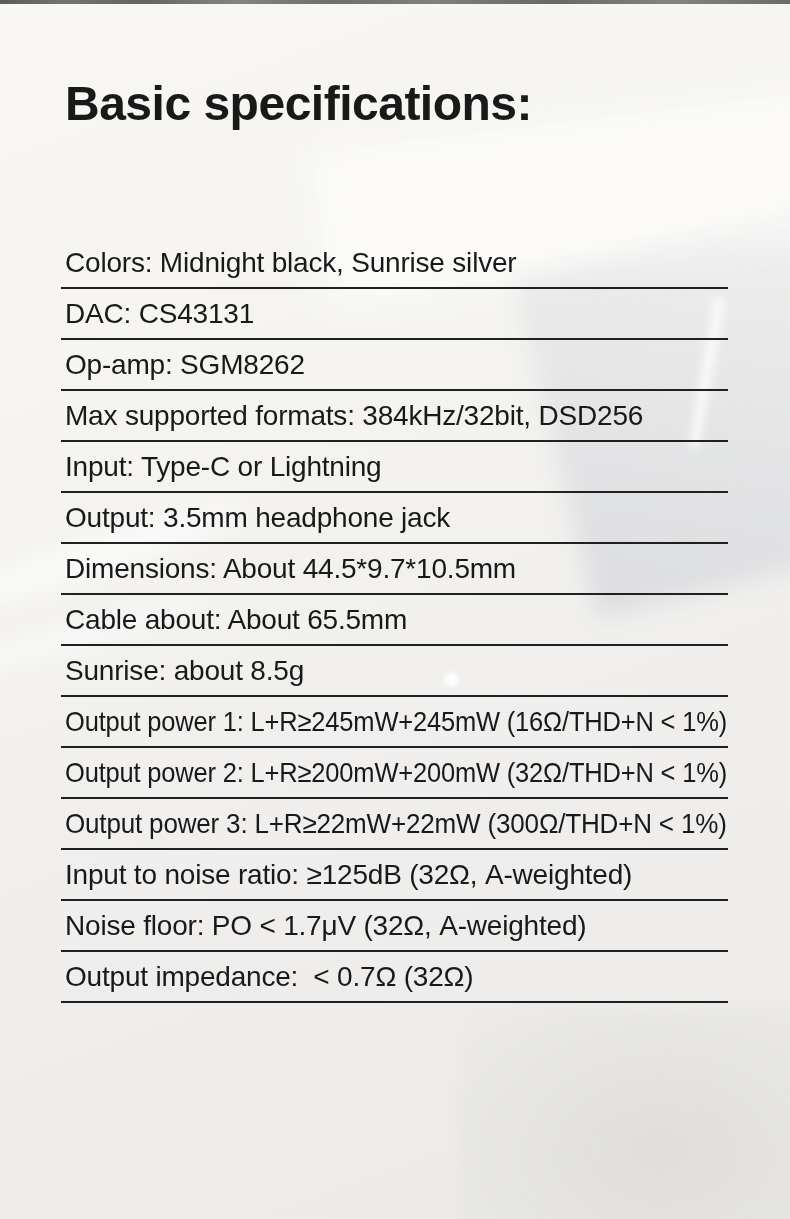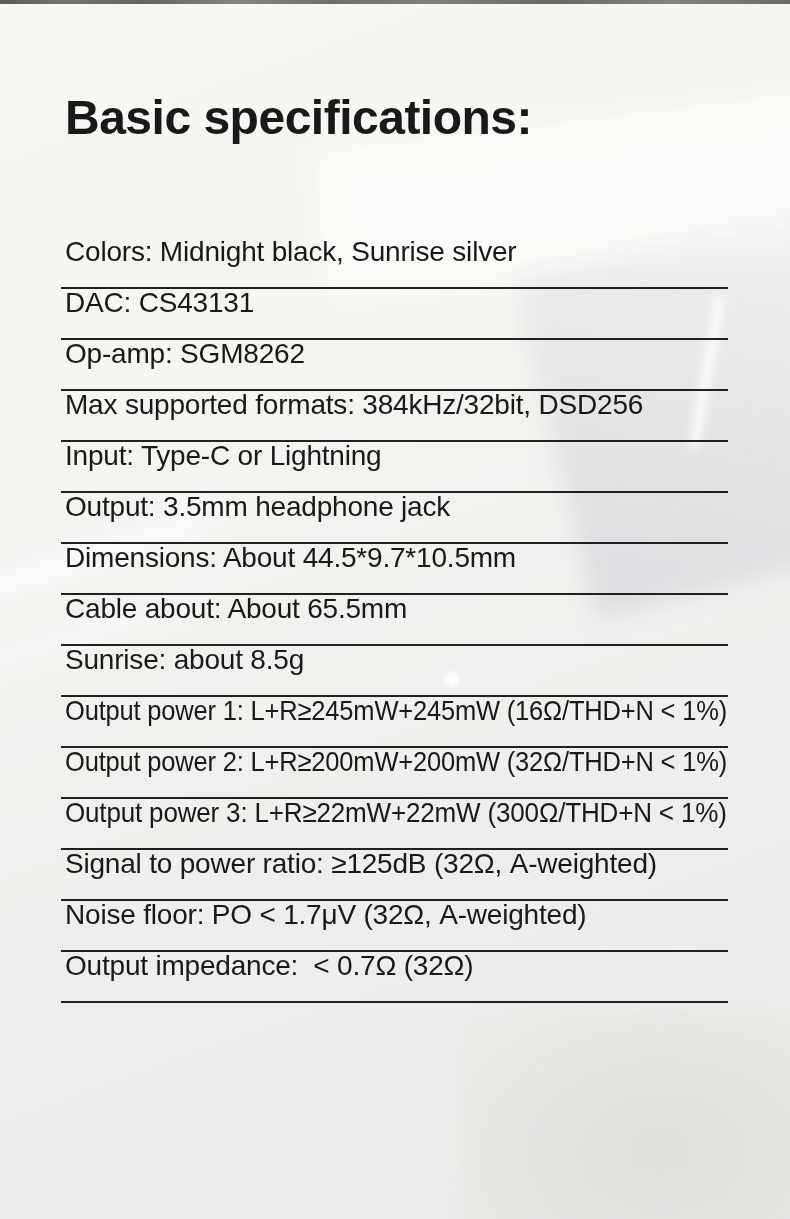--- a/index.html
+++ b/index.html
@@ -53,31 +53,31 @@
     bottom:-70px;right:-70px;width:400px;height:280px;
     background:radial-gradient(ellipse at center,rgba(211,209,205,0.5),rgba(211,209,205,0));
     filter:blur(6px);
   }
   .top-strip{
     position:absolute;top:0;left:0;right:0;height:4px;z-index:3;
     background:linear-gradient(90deg,#3f3f3f 0%,#5c5c5c 8%,#4a4a4a 18%,#707070 30%,#565656 42%,#6b6b6b 55%,#4f4f4f 70%,#6f6f6f 85%,#525252 100%);
     opacity:0.85;
   }
   .title{
-    position:absolute;left:65px;top:90px;width:505px;margin:0;z-index:2;
+    position:absolute;left:65px;top:76px;width:505px;margin:0;z-index:2;
     font-family:"Liberation Sans",sans-serif;
     font-weight:700;font-size:48px;line-height:1.15;
     letter-spacing:-0.5px;color:var(--c-text);
   }
   .spec-list{
     position:absolute;left:61px;top:238px;width:667px;z-index:2;
   }
   .spec-row{
     box-sizing:border-box;height:51px;
-    display:flex;align-items:flex-start;
+    display:flex;align-items:center;
     border-bottom:2px solid var(--c-divider);
     overflow:visible;
   }
   .row-text{
     margin-left:4px;
     font-family:"Liberation Sans",sans-serif;
     font-size:28px;line-height:1;font-weight:400;
     letter-spacing:-0.2px;color:var(--c-text);
   }
   .fit{
@@ -143,21 +143,21 @@
 
     <div class="spec-row">
       <span class="row-text fit" style="transform: scaleX(0.9106);">Output power 2: L+R≥200mW+200mW (32Ω/THD+N &lt; 1%)</span>
     </div>
 
     <div class="spec-row">
       <span class="row-text fit" style="transform: scaleX(0.9298);">Output power 3: L+R≥22mW+22mW (300Ω/THD+N &lt; 1%)</span>
     </div>
 
     <div class="spec-row">
-      <span class="row-text fit">Signal to power ratio: ≥125dB (32Ω, A-weighted)</span>
+      <span class="row-text fit">Input to noise ratio: ≥125dB (32Ω, A-weighted)</span>
     </div>
 
     <div class="spec-row">
       <span class="row-text fit">Noise floor: PO &lt; 1.7μV (32Ω, A-weighted)</span>
     </div>
 
     <div class="spec-row">
       <span class="row-text fit">Output impedance:  &lt; 0.7Ω (32Ω)</span>
     </div>
 

